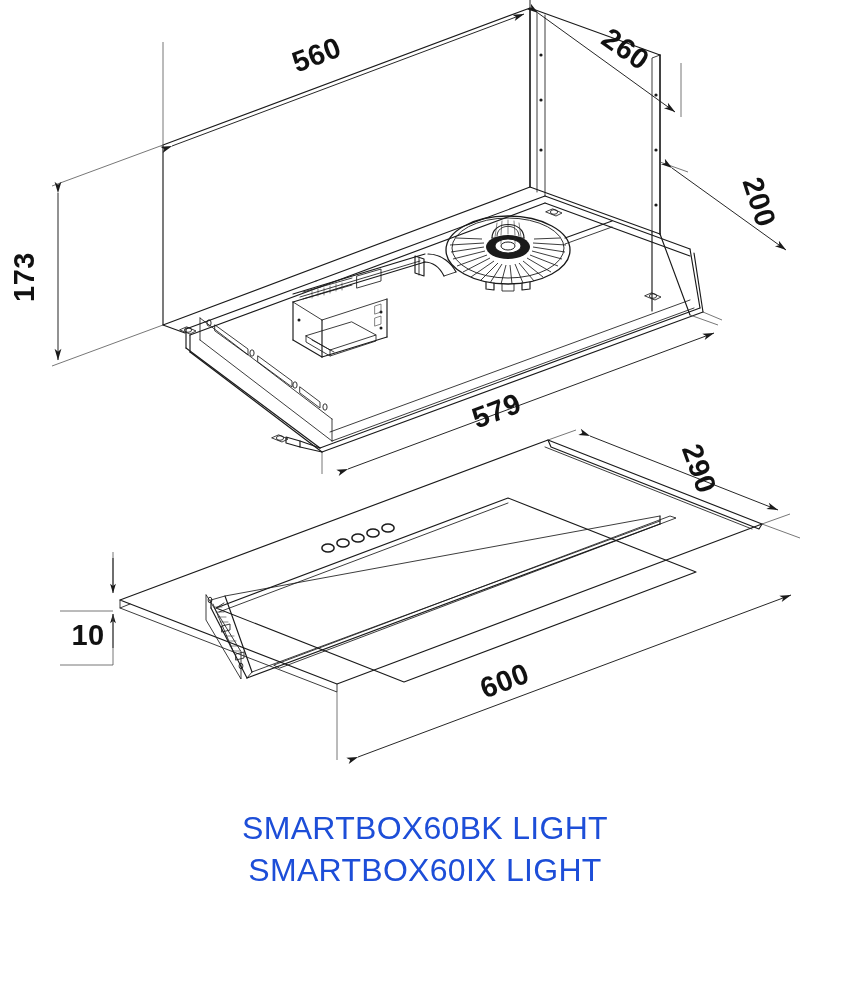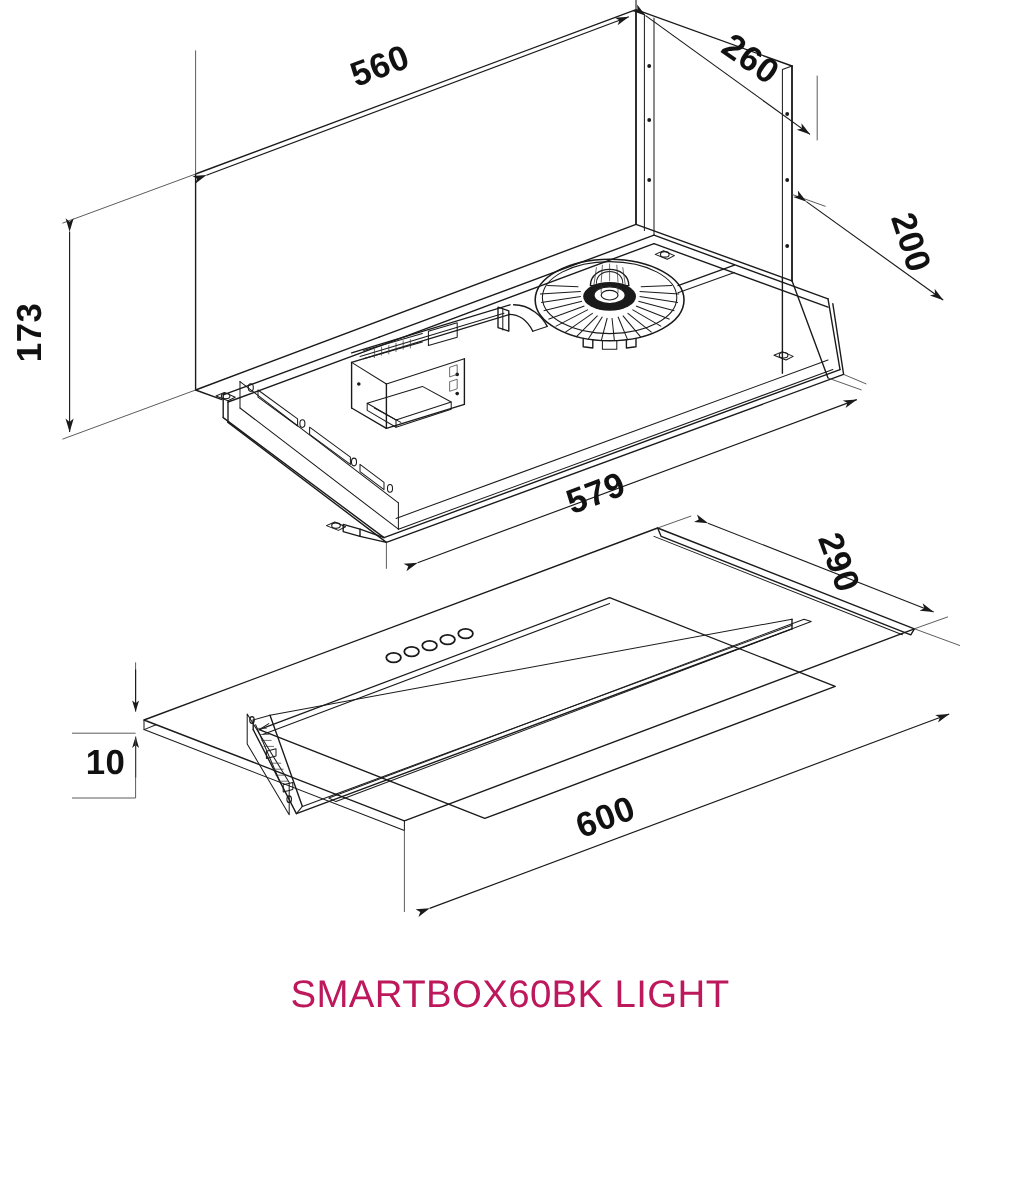--- a/index.html
+++ b/index.html
@@ -26,21 +26,21 @@
     font-size:29px;font-weight:700;letter-spacing:0.5px;
     fill:#111;
   }
   #titleblock{
     position:absolute;left:0;right:0;top:808px;
     text-align:center;
     line-height:1.30;
   }
   #titleblock .mrow{
     font-family:"Liberation Sans", sans-serif;
-    font-size:32px;font-weight:400;color:#be185d;
+    font-size:32px;font-weight:400;color:#1d4ed8;
     letter-spacing:0.3px;white-space:nowrap;
   }
 </style>
 </head>
 <body>
 
 <div id="sheet">
 
   <svg id="drawing" viewBox="0 0 850 987">
 
@@ -349,15 +349,16 @@
       <path class="dim" d="M113,648 L113,614" marker-end="url(#ahs)"></path>
       <path class="ext" d="M113,614 L113,665"></path>
       <path class="ext" d="M60,665 L113,665"></path>
       <text class="dimtext" transform="translate(88,645)" text-anchor="middle">10</text>
     </g>
 
   </svg>
 
   <div id="titleblock">
     <div class="mrow">SMARTBOX60BK LIGHT</div>
+    <div class="mrow">SMARTBOX60IX LIGHT</div>
   </div>
 
 </div>
 
 </body></html>

